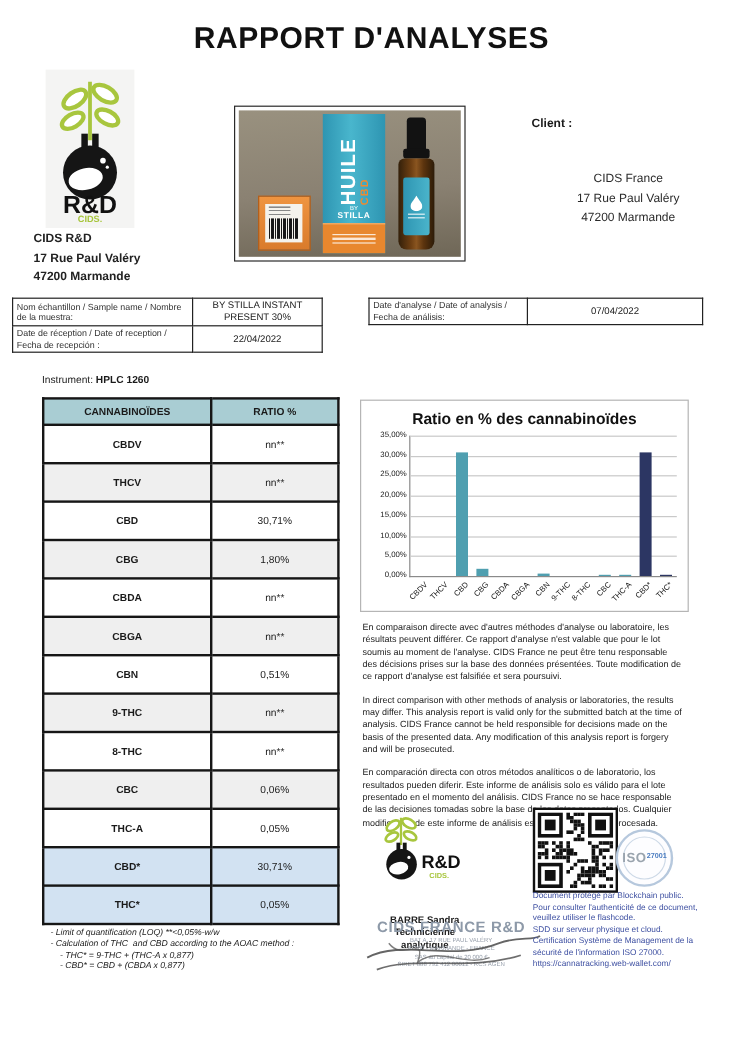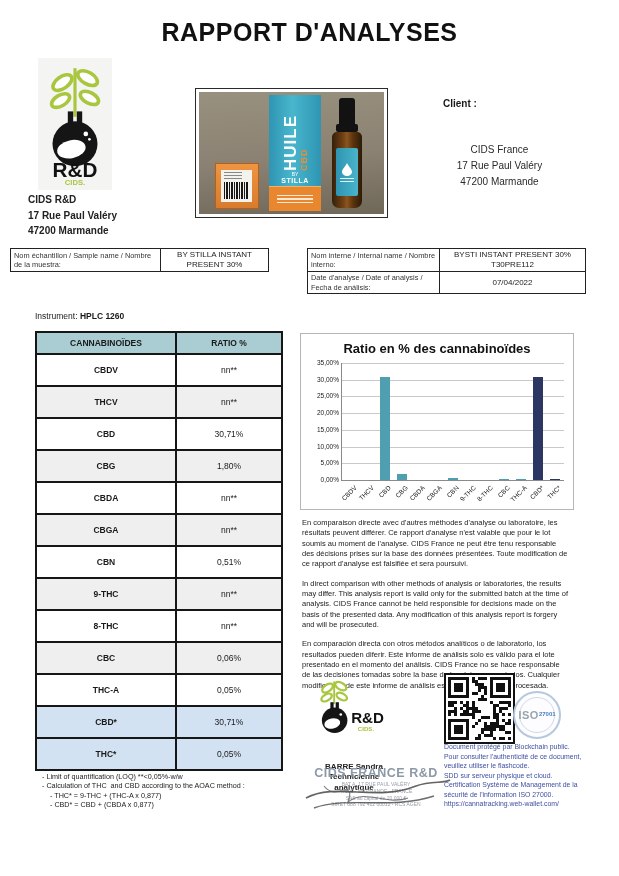--- a/index.html
+++ b/index.html
@@ -36,21 +36,21 @@
   .cap:after{content:"";position:absolute;left:-3px;top:26px;width:22px;height:8px;background:#121212;border-radius:2px;}
   .body-glass{position:absolute;left:2px;top:34px;width:30px;height:76px;border-radius:5px 5px 7px 7px;
     background:linear-gradient(90deg,#33200a,#6e3f12 35%,#8a5520 50%,#5c340e 70%,#2c1b08);}
   .bottle-label{position:absolute;left:4px;top:16px;width:22px;height:48px;background:linear-gradient(90deg,#2e95b2,#4ab4cb);border-radius:2px;
     display:flex;flex-direction:column;align-items:center;justify-content:center;gap:2px;}
   .droplet{width:10px;height:13px;}
   .b-line{width:14px;height:1px;background:rgba(255,255,255,.85);}
 
   
   .client-label{left:443px;top:98px;font-size:10px;font-weight:bold;}
-  .client-address{left:432px;top:142px;width:135px;text-align:center;font-size:10px;line-height:1.6;color:#2a2a2a;}
+  .client-address{left:456px;top:142px;width:135px;text-align:center;font-size:10px;line-height:1.6;color:#2a2a2a;}
 
   
   table{border-collapse:collapse;}
   .info-table{font-size:7.4px;padding-left:32px;}
   .info-table td{border:1px solid #222;height:22px;box-sizing:border-box;}
   .info-table .ilabel{width:150px;padding:1px 3px;line-height:1.25;color:#333;}
   .info-table .ivalue{width:108px;text-align:center;font-size:8px;color:#222;padding:1px 2px;line-height:1.25;margin-left:36px;}
   .it-left{left:10px;top:248px;}
   .it-right{left:307px;top:248px;}
   .it-right .ilabel{width:132px;}
@@ -64,21 +64,21 @@
   .ctable{left:35px;top:331px;}
   .ctable td,.ctable th{border:2px solid #161616;box-sizing:border-box;}
   .ctable th{background:#a9cdd3;font-size:8.5px;font-weight:bold;height:22px;}
   .ctable th.h1{width:140px;} .ctable th.h2{width:106px;}
   .ctable td{height:32px;text-align:center;font-size:8.5px;}
   .ctable .cname{font-weight:bold;}
   .ctable tr.alt td{background:#efefef;}
   .ctable tr.hl td{background:#d2e2f2;}
 
   
-  .footnotes{left:42px;top:772px;font-size:7.2px;line-height:1.3;color:#222;white-space:pre;}
+  .footnotes{left:42px;top:772px;font-size:7.2px;font-style:italic;line-height:1.3;color:#222;white-space:pre;}
 
   
   .chart-box{left:300px;top:333px;width:272px;height:175px;border:1px solid #b5b5b5;background:#fff;}
   .chart-title{position:absolute;left:0;top:7px;width:100%;text-align:center;font-size:13px;font-weight:bold;color:#111;}
   .chart-plot{position:absolute;left:40px;top:29px;width:222px;height:117px;border-left:1px solid #8a8a8a;border-bottom:1px solid #8a8a8a;}
   .grid{position:absolute;left:0;width:100%;height:1px;background:#c9c9c9;}
   .ytick{position:absolute;left:-38px;width:35px;text-align:right;font-size:6.5px;color:#222;}
   .bar{position:absolute;bottom:0;width:10px;}
   .xtick{position:absolute;top:121px;width:42px;text-align:right;font-size:6.5px;color:#222;
          transform:rotate(-45deg);transform-origin:100% 0;}
@@ -177,28 +177,28 @@
       <div>17 Rue Paul Valéry</div>
       <div>47200 Marmande</div>
     </div>
 
   <table class="abs info-table it-left">
     <tbody>
         <tr>
           <td class="ilabel">Nom échantillon / Sample name / Nombre de la muestra:</td>
           <td class="ivalue">BY STILLA INSTANT PRESENT 30%</td>
         </tr>
+        <tr>
+          <td class="ilabel">Date de réception / Date of reception / Fecha de recepción :</td>
+          <td class="ivalue">22/04/2022</td>
+        </tr>
       </tbody>
   </table>
   <table class="abs info-table it-right">
     <tbody>
-        <tr>
-          <td class="ilabel">Nom interne / Internal name / Nombre interno:</td>
-          <td class="ivalue">BYSTI INSTANT PRESENT 30% T30PRE112</td>
-        </tr>
         <tr>
           <td class="ilabel">Date d'analyse / Date of analysis / Fecha de análisis:</td>
           <td class="ivalue">07/04/2022</td>
         </tr>
       </tbody>
   </table>
 
   <div class="abs instrument"><span>Instrument: </span><b>HPLC 1260</b></div>
 
   <table class="abs ctable">

